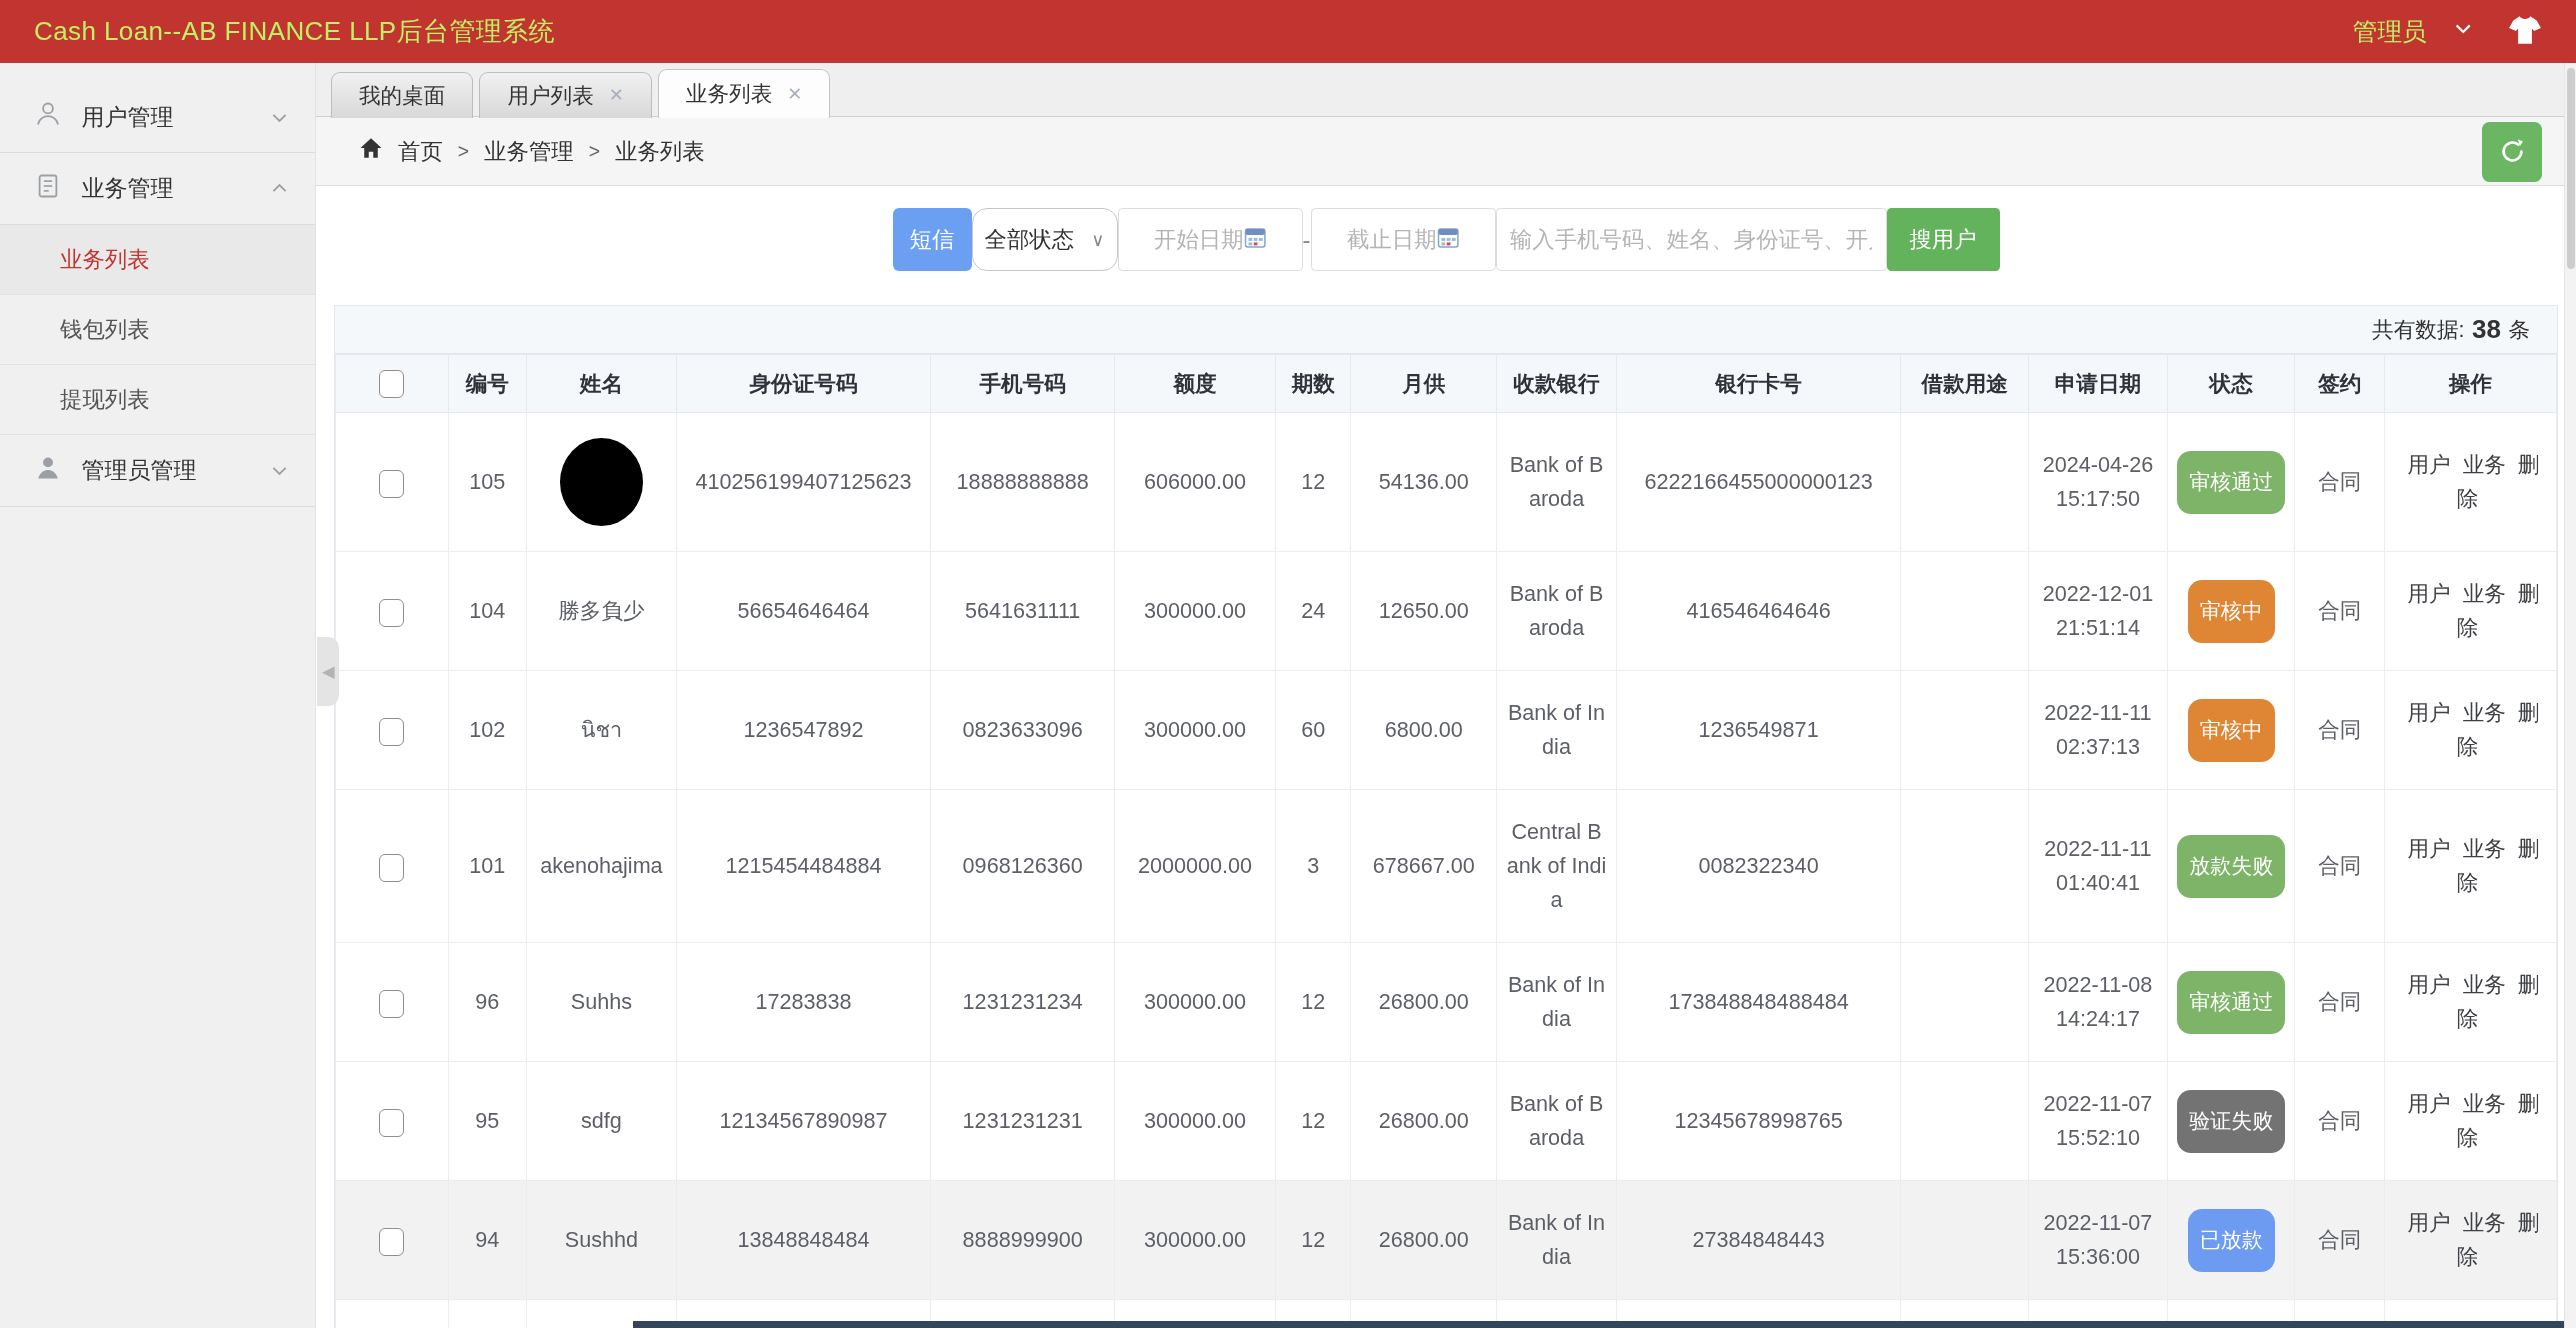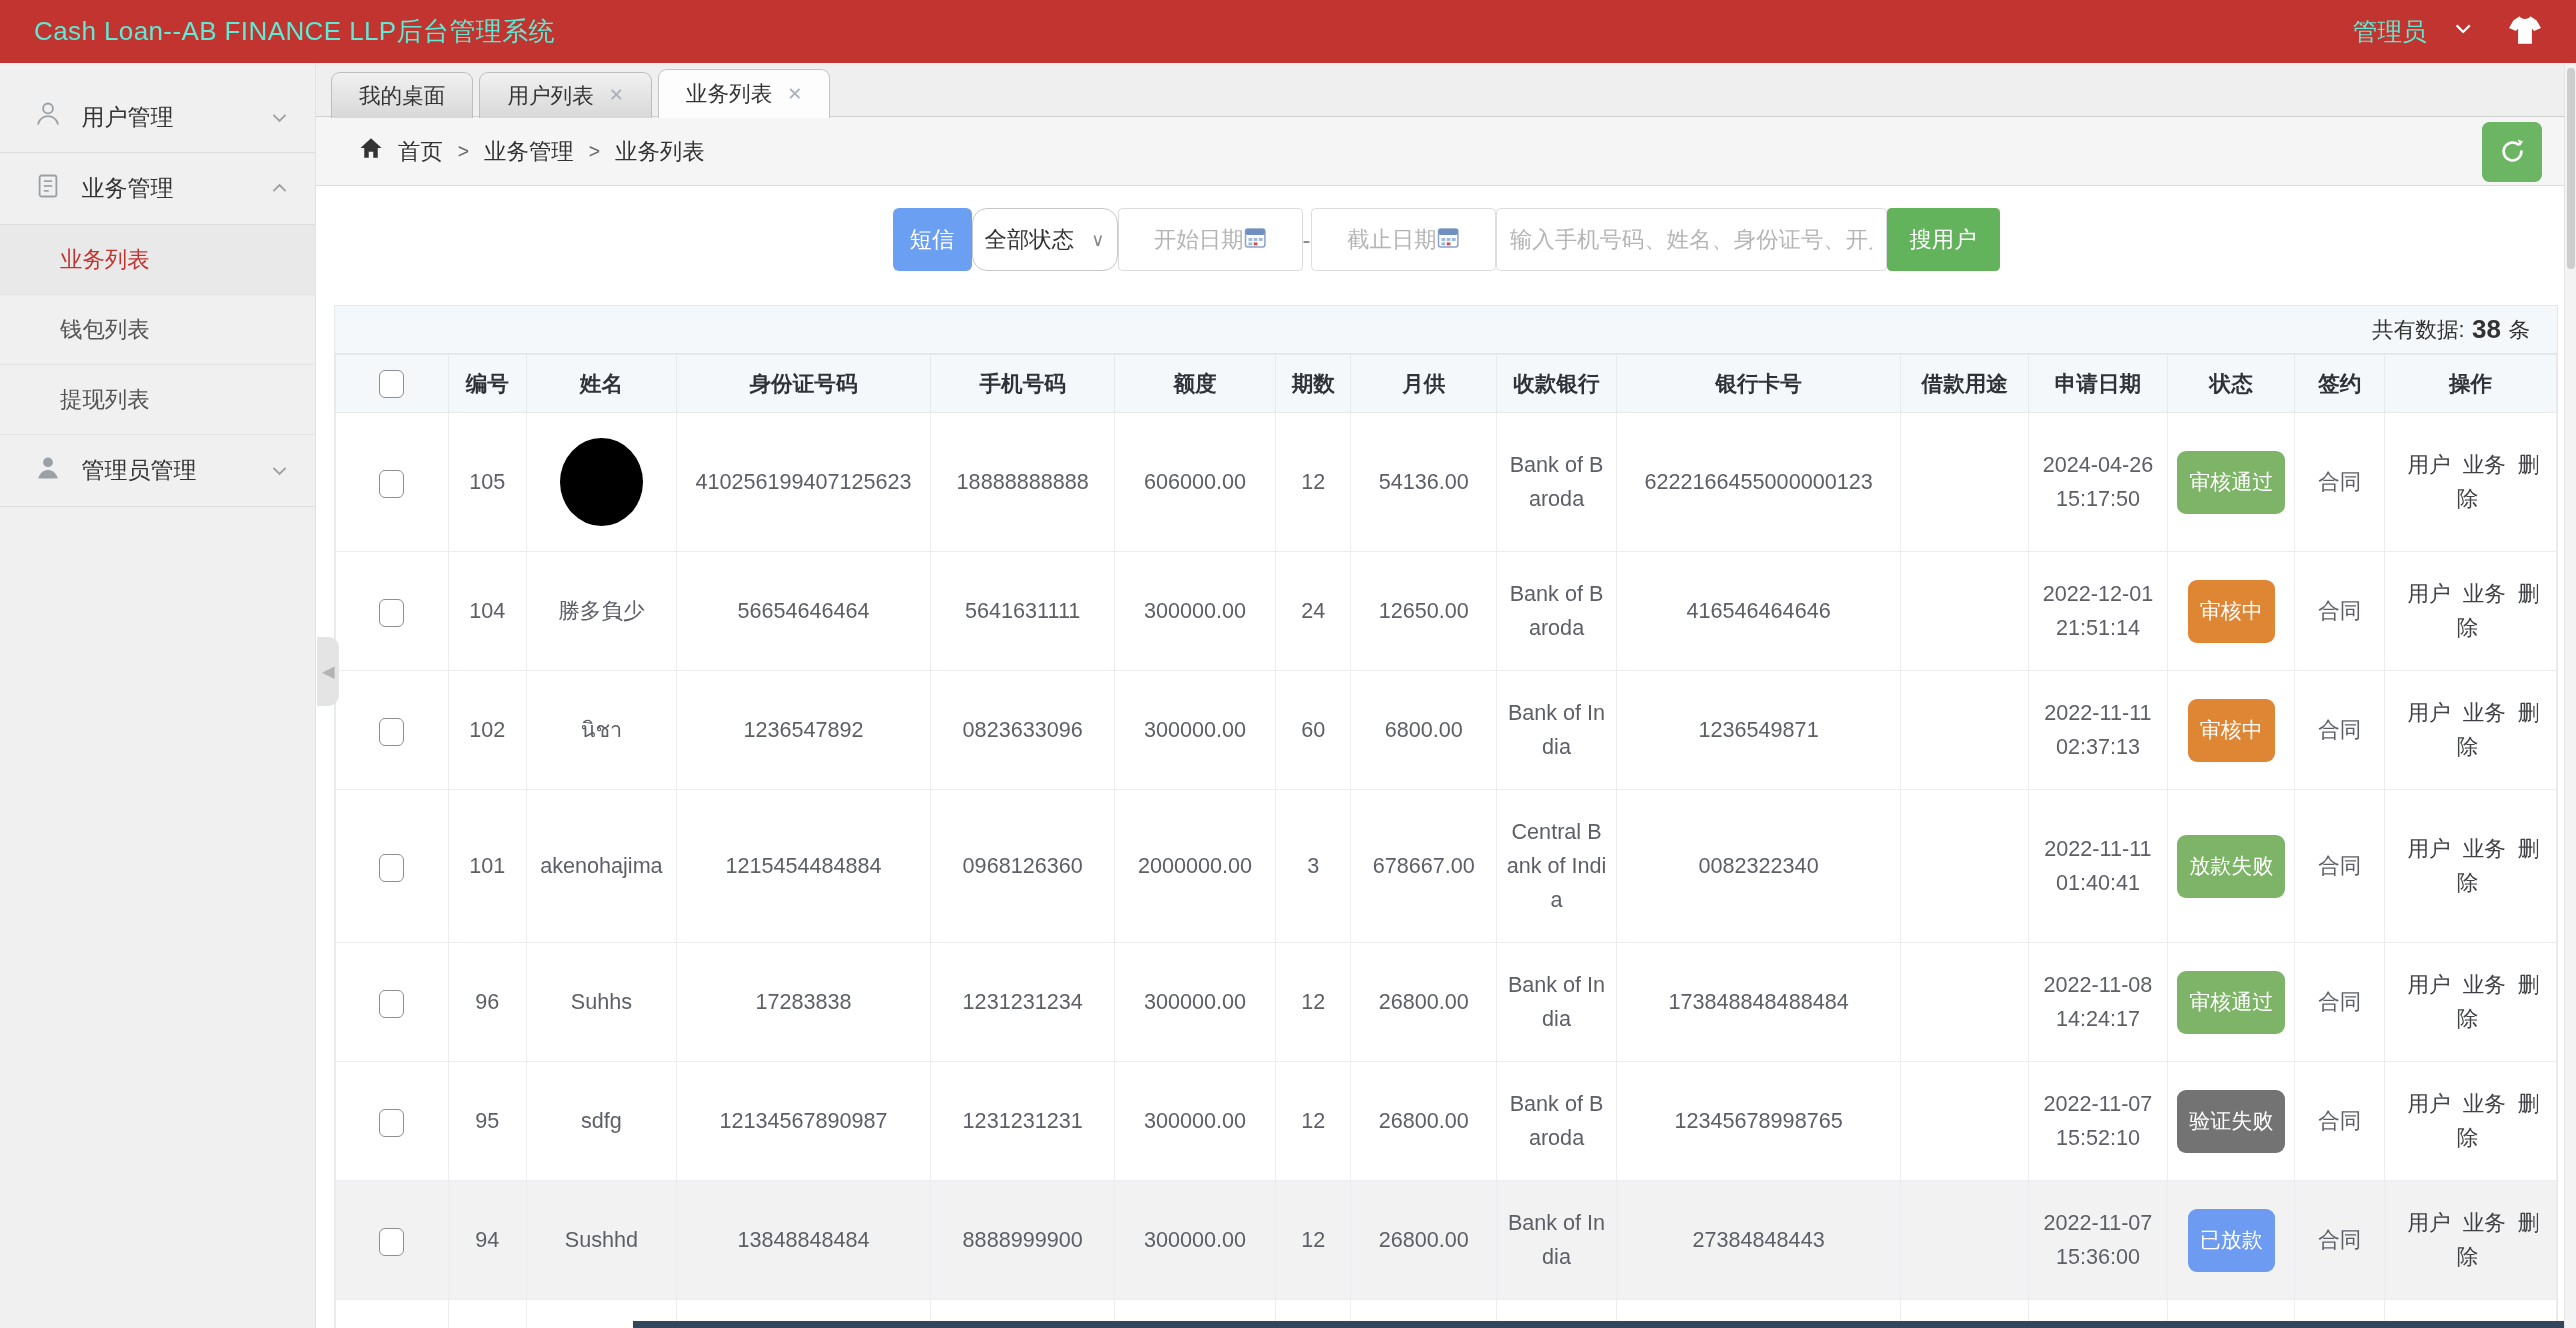--- a/index.html
+++ b/index.html
@@ -2,21 +2,21 @@
 <html style="font-size:12px"><head>
 <meta charset="utf-8">
 <title>Cash Loan Admin</title>
 <style>
   * { margin:0; padding:0; box-sizing:border-box; }
   html,body { width:2576px; height:1328px; overflow:hidden;
     font-family:"Liberation Sans","DejaVu Sans",sans-serif; background:#efefef; }
 
   
   .topbar { height:63px; background:#c2342f; display:flex; align-items:center;
-    padding:0 34px; color:#5eead4; }
+    padding:0 34px; color:#bef264; }
   .app-title { font-size:26px; letter-spacing:0.4px; }
   .topbar-right { margin-left:auto; display:flex; align-items:center; gap:34px; }
   .user-menu { display:flex; align-items:center; gap:25px; font-size:24.6px; cursor:pointer; }
 
   
   .shell { display:flex; height:1266px; }
   .sidebar { width:316px; background:#f0f0f0; border-right:0.7px solid #e2e2e2;
     padding-top:18px; flex-shrink:0; }
   .menu-group { height:72px; display:flex; align-items:center; gap:19.4px;
     padding:0 25px 0 34px; border-bottom:0.7px solid #dcdcdc; font-size:23px;
@@ -78,21 +78,21 @@
   table.biz-table { width:100%; border-collapse:collapse; table-layout:fixed; }
   .biz-table th { background:#f5f8fb; height:58px; font-size:21.6px; font-weight:600;
     color:#2f3238; border:0.7px solid #e6e9ee; text-align:center; }
   .biz-table td { border:0.7px solid #ebedf0; font-size:21.6px; color:#5c5f66;
     text-align:center; padding:25px 9px; word-break:break-all; line-height:34px;
     background-clip:padding-box; }
   .biz-table tr { background:#fff; }
   .biz-table tr.hl { background:#f2f2f2;margin-left:32px; }
   .cb { display:inline-block; width:25px; height:28px; border:1.5px solid #8f8f8f;
     border-radius:6px; background:#fff; cursor:pointer; vertical-align:middle; }
-  .badge { display:inline-block; min-width:83px; padding:18px 12px; border-radius:9px;
+  .badge { display:inline-block; min-width:83px; padding:18px 12px; border-radius:14px;
     color:#fff; font-size:21px; line-height:1.25; }
   .op { margin:0 6px; color:#3f4145; cursor:pointer; text-decoration:none; }
   .contract { color:#3f4145; cursor:pointer; }
   .redact { width:83px; height:88px; background:#000; border-radius:50%;
     margin:0 auto; }
 
   
   .bottom-bar { position:absolute; left:317px; right:0; bottom:0; height:8.2px;
     background:#33465b; z-index:6; }
   .collapse-handle { position:fixed; left:317px; top:637px; width:22.4px; height:69px;

